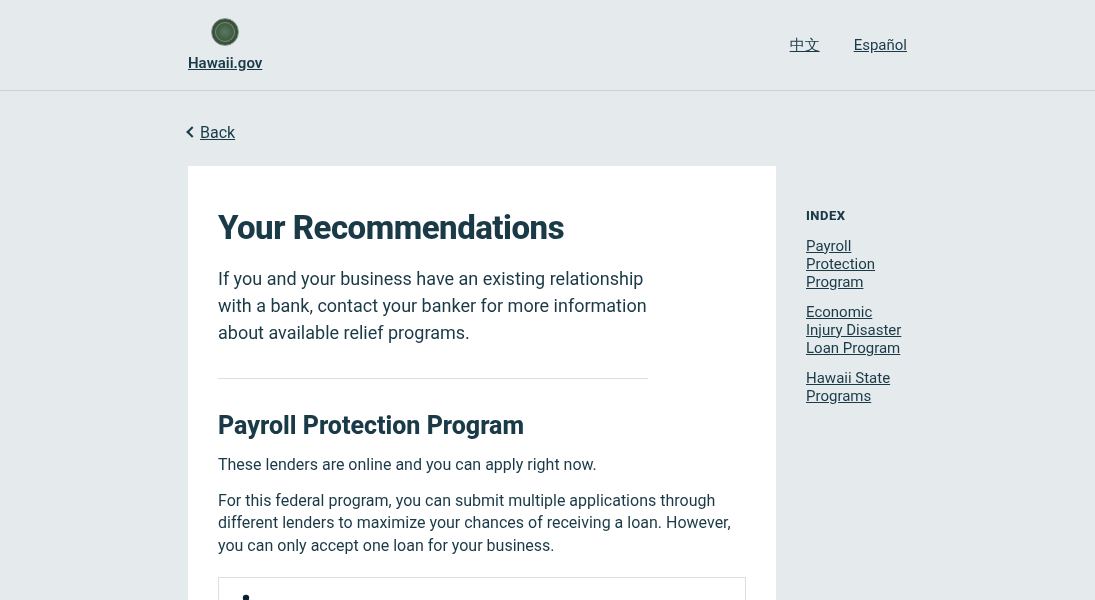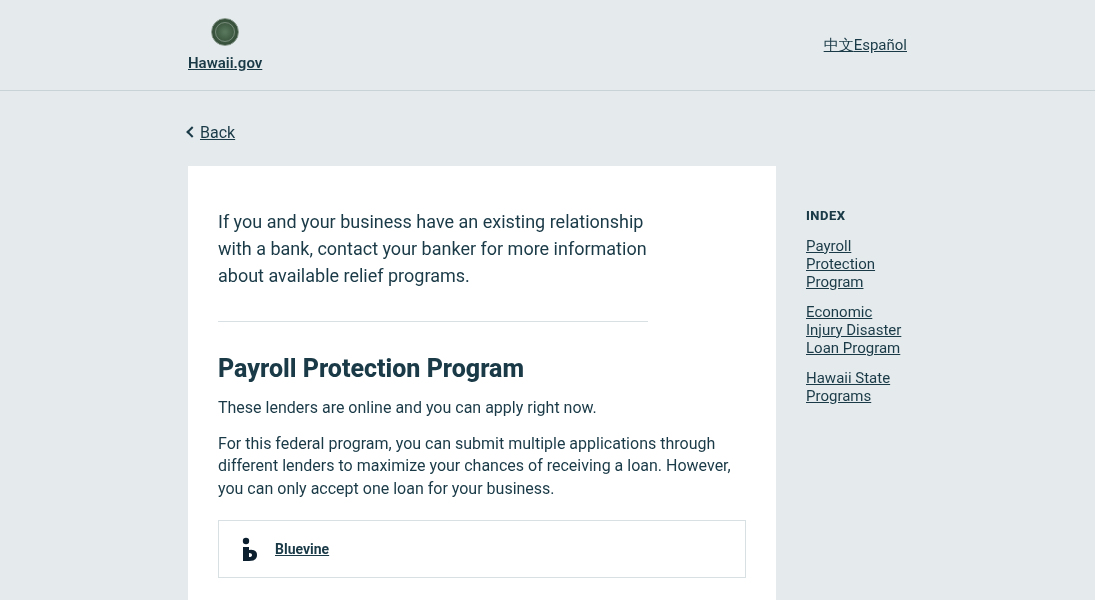--- a/index.html
+++ b/index.html
@@ -56,21 +56,21 @@
       border: 1px solid rgba(255,255,255,0.3);
     }
     .brand-text {
       font-size: 15px;
       font-weight: 600;
       text-decoration: underline;
       color: #1a3a47;
     }
     .lang-links {
       display: flex;
-      gap: 0;
+      gap: 34px;
     }
     .lang-link {
       font-size: 15px;
       text-decoration: underline;
       color: #1a3a47;
       cursor: pointer;
     }
     .container {
       display: flex;
       padding: 0 188px;
@@ -195,20 +195,21 @@
 
 <div class="back-row">
   <a class="back-link">
     <span class="chevron-left"></span>
     <span>Back</span>
   </a>
 </div>
 
 <div class="container">
   <div class="main-card">
+    <h1 class="main-title">Your Recommendations</h1>
     <p class="intro-text">If you and your business have an existing relationship with a bank, contact your banker for more information about available relief programs.</p>
 
     <h2 class="section-title">Payroll Protection Program</h2>
     <p class="section-text">These lenders are online and you can apply right now.</p>
     <p class="section-text">For this federal program, you can submit multiple applications through different lenders to maximize your chances of receiving a loan. However, you can only accept one loan for your business.</p>
 
     <div class="lender-card">
       <span class="bluevine-icon">
         <svg width="22" height="24" viewBox="0 0 22 24">
           <circle cx="7" cy="4" r="3.2" fill="#0b1f2e"></circle>

